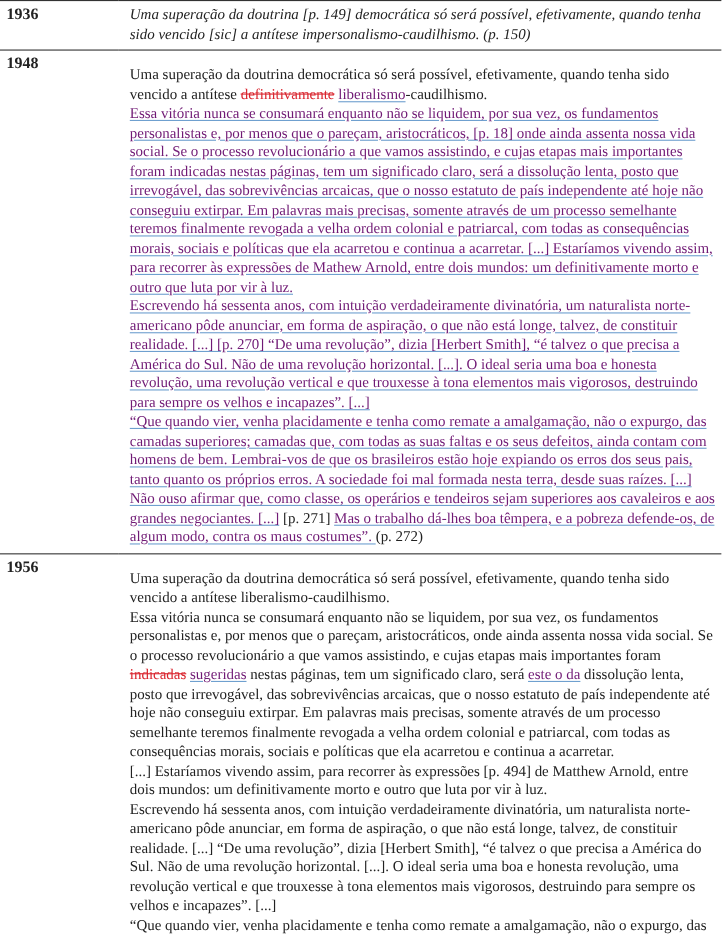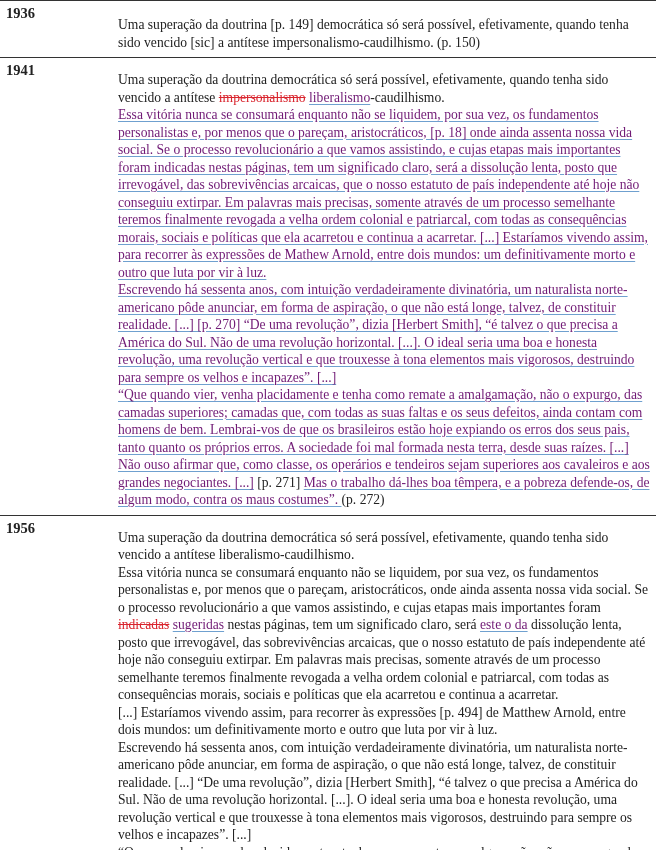--- a/index.html
+++ b/index.html
@@ -6,39 +6,39 @@
   body { width: 656px; height: 850px; overflow: hidden; font-family: "Liberation Serif", "DejaVu Serif", serif; color: #222; }
   table { border-collapse: collapse; width: 656px; }
   tr.row { border-top: 1.5px solid #333; }
   tr.row.last { border-bottom: 1.5px solid #333; }
   td { vertical-align: top; font-size: 13.6px; line-height: 17.5px; }
   td.year { width: 102px; padding: 4px 0 6px 6px; font-weight: bold; font-size: 14.5px; }
   td.text { padding: 4px 6px 6px 10px; }
   .p { display: block; }
   .ins { color: #701a75; text-decoration: underline; text-decoration-color: #6fa0cf; text-underline-offset: 2px; }
   .del { color: #d9252e; text-decoration: line-through; }
-  .r1 td.text { padding-top: 15px; }
+  .r1 td.text { padding-top: 3px; font-style: italic; }
   .r2 td.text { padding-top: 13px; }
   .r3 td.text { padding-top: 13px; }
 </style>
 </head>
 <body>
 
 <table>
   <tbody id="tbody">
       <tr class="row r1">
         <td class="year">1936</td>
         <td class="text">
           <span class="p"><span class="txt">Uma superação da doutrina [p. 149] democrática só será possível, efetivamente, quando tenha sido vencido [sic] a antítese impersonalismo-caudilhismo. (p. 150)</span></span>
         </td>
       </tr>
       <tr class="row r2">
-        <td class="year">1941</td>
+        <td class="year">1948</td>
         <td class="text">
-          <span class="p"><span class="txt">Uma superação da doutrina democrática só será possível, efetivamente, quando tenha sido vencido a antítese </span><span class="del">impersonalismo</span><span class="txt"> </span><span class="ins">liberalismo</span><span class="txt">-caudilhismo.</span></span>
+          <span class="p"><span class="txt">Uma superação da doutrina democrática só será possível, efetivamente, quando tenha sido vencido a antítese </span><span class="del">definitivamente</span><span class="txt"> </span><span class="ins">liberalismo</span><span class="txt">-caudilhismo.</span></span>
           <span class="p"><span class="ins">Essa vitória nunca se consumará enquanto não se liquidem, por sua vez, os fundamentos personalistas e, por menos que o pareçam, aristocráticos, [p. 18] onde ainda assenta nossa vida social. Se o processo revolucionário a que vamos assistindo, e cujas etapas mais importantes foram indicadas nestas páginas, tem um significado claro, será a dissolução lenta, posto que irrevogável, das sobrevivências arcaicas, que o nosso estatuto de país independente até hoje não conseguiu extirpar. Em palavras mais precisas, somente através de um processo semelhante teremos finalmente revogada a velha ordem colonial e patriarcal, com todas as consequências morais, sociais e políticas que ela acarretou e continua a acarretar. [...] Estaríamos vivendo assim, para recorrer às expressões de Mathew Arnold, entre dois mundos: um definitivamente morto e outro que luta por vir à luz.</span></span>
           <span class="p"><span class="ins">Escrevendo há sessenta anos, com intuição verdadeiramente divinatória, um naturalista norte-americano pôde anunciar, em forma de aspiração, o que não está longe, talvez, de constituir realidade. [...] [p. 270] “De uma revolução”, dizia [Herbert Smith], “é talvez o que precisa a América do Sul. Não de uma revolução horizontal. [...]. O ideal seria uma boa e honesta revolução, uma revolução vertical e que trouxesse à tona elementos mais vigorosos, destruindo para sempre os velhos e incapazes”. [...]</span></span>
           <span class="p"><span class="ins">“Que quando vier, venha placidamente e tenha como remate a amalgamação, não o expurgo, das camadas superiores; camadas que, com todas as suas faltas e os seus defeitos, ainda contam com homens de bem. Lembrai-vos de que os brasileiros estão hoje expiando os erros dos seus pais, tanto quanto os próprios erros. A sociedade foi mal formada nesta terra, desde suas raízes. [...] Não ouso afirmar que, como classe, os operários e tendeiros sejam superiores aos cavaleiros e aos grandes negociantes. [...]</span><span class="txt"> [p. 271] </span><span class="ins">Mas o trabalho dá-lhes boa têmpera, e a pobreza defende-os, de algum modo, contra os maus costumes”. </span><span class="txt">(p. 272)</span></span>
         </td>
       </tr>
       <tr class="row r3 last">
         <td class="year">1956</td>
         <td class="text">
           <span class="p"><span class="txt">Uma superação da doutrina democrática só será possível, efetivamente, quando tenha sido vencido a antítese liberalismo-caudilhismo.</span></span>
           <span class="p"><span class="txt">Essa vitória nunca se consumará enquanto não se liquidem, por sua vez, os fundamentos personalistas e, por menos que o pareçam, aristocráticos, onde ainda assenta nossa vida social. Se o processo revolucionário a que vamos assistindo, e cujas etapas mais importantes foram </span><span class="del">indicadas</span><span class="txt"> </span><span class="ins">sugeridas</span><span class="txt"> nestas páginas, tem um significado claro, será </span><span class="ins">este o da</span><span class="txt"> dissolução lenta, posto que irrevogável, das sobrevivências arcaicas, que o nosso estatuto de país independente até hoje não conseguiu extirpar. Em palavras mais precisas, somente através de um processo semelhante teremos finalmente revogada a velha ordem colonial e patriarcal, com todas as consequências morais, sociais e políticas que ela acarretou e continua a acarretar.</span></span>

